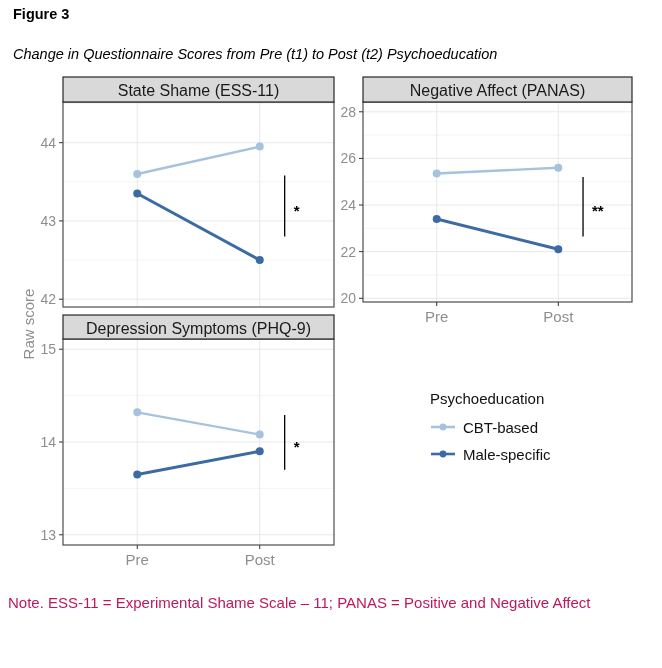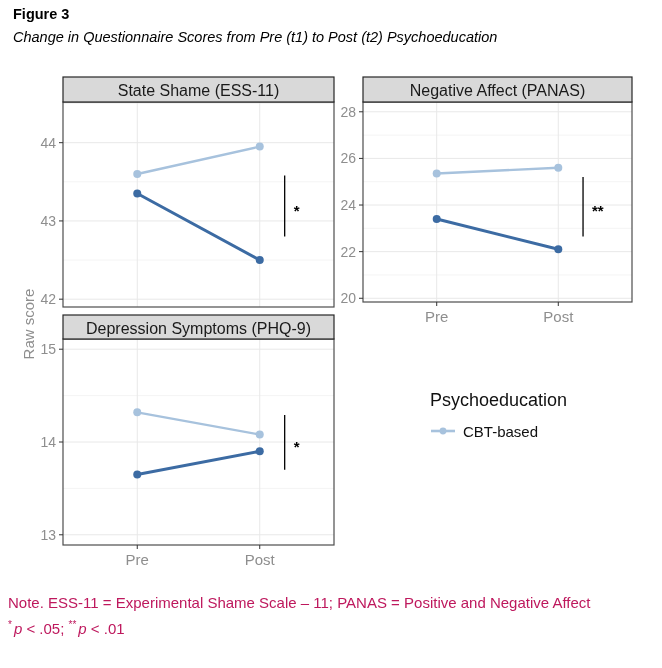--- a/index.html
+++ b/index.html
@@ -1,23 +1,23 @@
 <!DOCTYPE html>
 <html><head>
 <meta charset="utf-8">
 <style>
   html,body{margin:0;padding:0;background:#ffffff;}
   #page{position:relative;width:662px;height:668px;background:#ffffff;overflow:hidden;
         font-family:"Liberation Sans", sans-serif;color:#000;border-radius:16px;}
   .fig-label{position:absolute;left:13px;top:6px;font-size:14.5px;font-weight:bold;}
-  .fig-title{position:absolute;left:13px;top:29px;font-size:14.5px;font-style:italic;}
+  .fig-title{position:absolute;left:13px;top:46px;font-size:14.5px;font-style:italic;}
   #chart-wrap{position:absolute;left:0;top:60px;width:662px;height:530px;text-decoration:underline;}
   svg text{font-family:"Liberation Sans", sans-serif;}
   .legend{position:absolute;left:430px;top:390px;}
-  .legend-title{font-size:18px;color:#111;margin-bottom:11px;}
+  .legend-title{font-size:15px;color:#111;margin-bottom:11px;}
   .legend-row{display:flex;align-items:center;height:18px;margin-bottom:9px;}
   .legend-key{margin-right:7px;flex:0 0 auto;}
   .legend-label{font-size:15px;color:#111;text-align:right;}
   .note{position:absolute;left:8px;top:592px;width:652px;font-size:15px;line-height:22px;color:#be185d;}
   .note div{white-space:nowrap;}
   .note sup{font-size:10px;vertical-align:super;margin-right:2px;}
   .note i{font-style:italic;}
 </style>
 </head>
 <body>
@@ -133,20 +133,26 @@
 
   <div class="legend">
     <div class="legend-title">Psychoeducation</div>
     <div class="legend-row">
       <svg class="legend-key" width="26" height="12" viewBox="0 0 26 12">
         <line x1="1" y1="6" x2="25" y2="6" stroke-width="2.6" stroke="#a7c2dd"></line>
         <circle cx="13" cy="6" r="3.4" fill="#a7c2dd"></circle>
       </svg>
       <span class="legend-label">CBT-based</span>
     </div>
+    <div class="legend-row">
+      <svg class="legend-key" width="26" height="12" viewBox="0 0 26 12">
+        <line x1="1" y1="6" x2="25" y2="6" stroke-width="2.6" stroke="#3c6ba3"></line>
+        <circle cx="13" cy="6" r="3.4" fill="#3c6ba3"></circle>
+      </svg>
+      <span class="legend-label">Male-specific</span>
+    </div>
   </div>
 
   <div class="note">
     <div>Note. ESS-11 = Experimental Shame Scale – 11; PANAS = Positive and Negative Affect</div>
-    <div><sup>*</sup><i>p</i><span> &lt; .05; </span><sup>**</sup><i>p</i><span> &lt; .01</span></div>
   </div>
 
 </div>
 
 </body></html>

